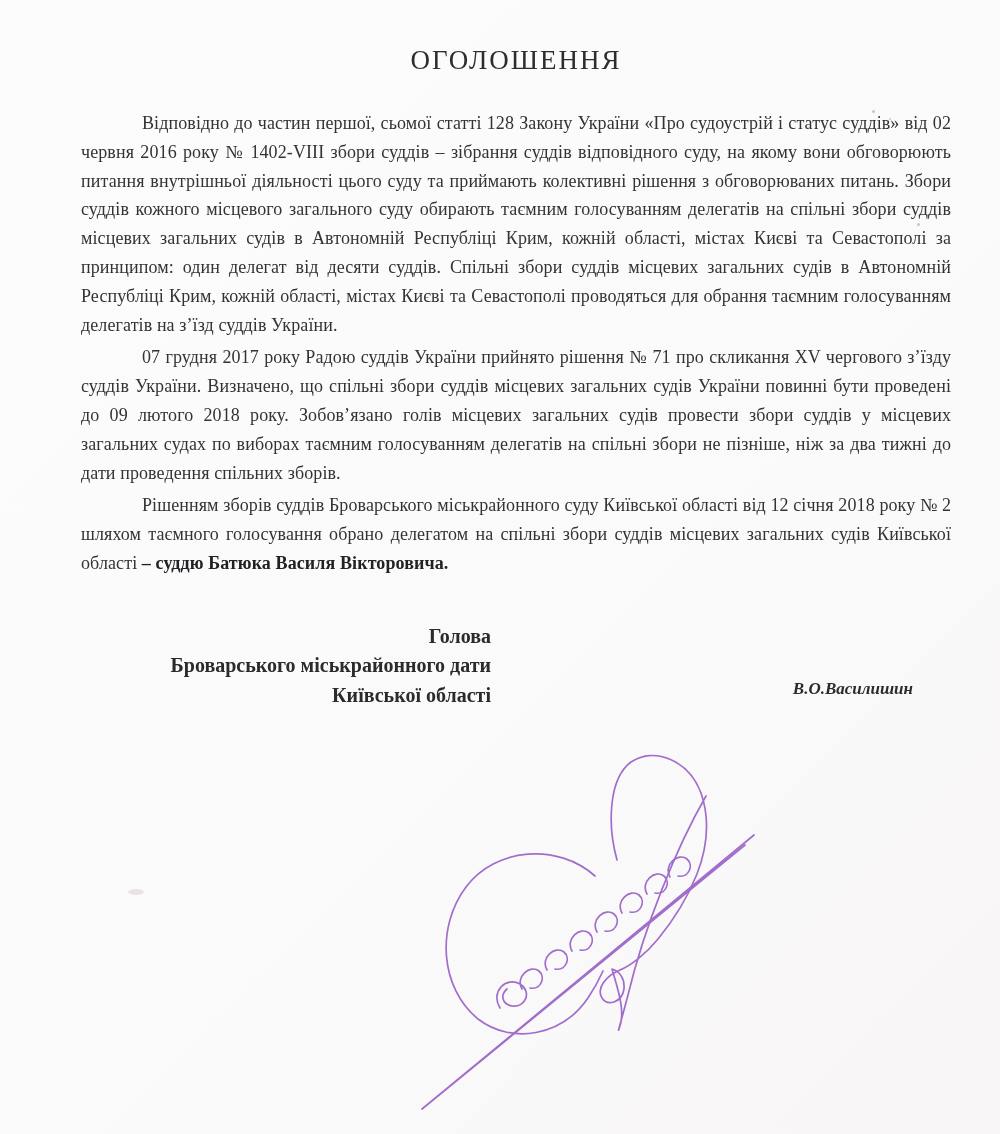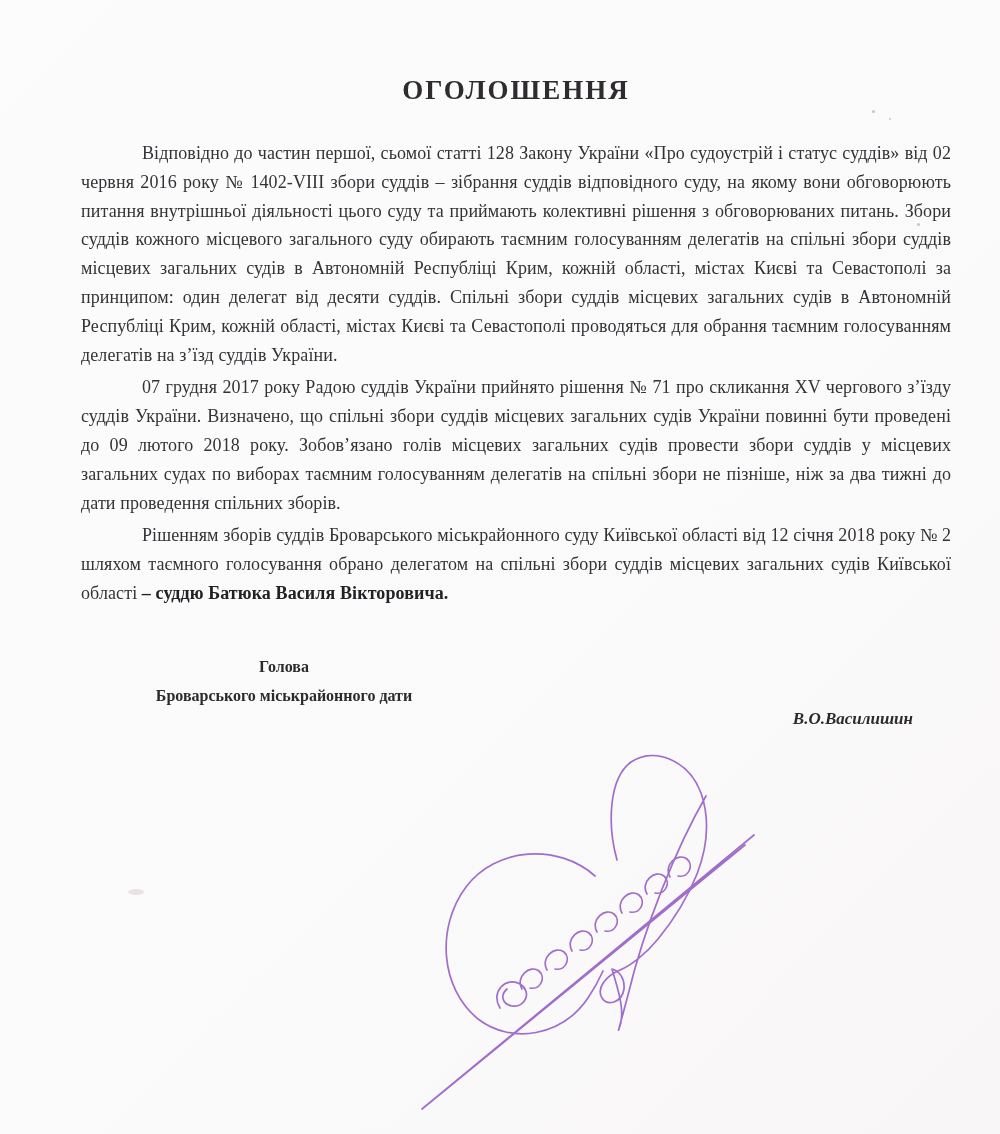--- a/index.html
+++ b/index.html
@@ -17,26 +17,26 @@
     color: #2f2d30;
     overflow: hidden;
   }
   .content {
     position: absolute;
     left: 77px;
     top: 0;
     width: 878px;
   }
   .doc-title {
-    margin: 0;
-    padding-top: 75px;
+    margin: 16px;
+    padding-top: 29px;
     margin-bottom: 33px;
     text-align: center;
     font-size: 27px;
-    font-weight: bold;
+    font-weight: normal;
     letter-spacing: 2px;
     color: #2e2c2f;
   }
   .body-text p {
     margin: 4px;
     font-size: 18px;
     line-height: 28.8px;
     text-align: justify;
     text-indent: 61px;
     letter-spacing: 0.1px;
@@ -46,22 +46,22 @@
   .signoff {
     position: relative;
     margin-top: 44px;
     height: 120px;
   }
   .signoff-left {
     position: absolute;
     left: 0;
     top: 0;
     width: 414px;
-    text-align: center;
-    font-size: 16px;
+    text-align: right;
+    font-size: 20px;
     font-weight: bold;
     line-height: 29.5px;
     color: #2c2a2d;
   }
   .signer-name {
     position: absolute;
     right: 42px;
     top: 57px;
     font-size: 17px;
     font-weight: bold;
@@ -105,20 +105,21 @@
     <div class="body-text">
       <p>Відповідно до частин першої, сьомої статті 128 Закону України «Про судоустрій і статус суддів» від 02 червня 2016 року № 1402-VIII збори суддів – зібрання суддів відповідного суду, на якому вони обговорюють питання внутрішньої діяльності цього суду та приймають колективні рішення з обговорюваних питань. Збори суддів кожного місцевого загального суду обирають таємним голосуванням делегатів на спільні збори суддів місцевих загальних судів в Автономній Республіці Крим, кожній області, містах Києві та Севастополі за принципом: один делегат від десяти суддів. Спільні збори суддів місцевих загальних судів в Автономній Республіці Крим, кожній області, містах Києві та Севастополі проводяться для обрання таємним голосуванням делегатів на з’їзд суддів України.</p>
       <p>07 грудня 2017 року Радою суддів України прийнято рішення № 71 про скликання XV чергового з’їзду суддів України. Визначено, що спільні збори суддів місцевих загальних судів України повинні бути проведені до 09 лютого 2018 року. Зобов’язано голів місцевих загальних судів провести збори суддів у місцевих загальних судах по виборах таємним голосуванням делегатів на спільні збори не пізніше, ніж за два тижні до дати проведення спільних зборів.</p>
       <p><span>Рішенням зборів суддів Броварського міськрайонного суду Київської області від 12 січня 2018 року № 2 шляхом таємного голосування обрано делегатом на спільні збори суддів місцевих загальних судів Київської області </span><span class="bold-tail">– суддю Батюка Василя Вікторовича.</span></p>
     </div>
 
     <div class="signoff">
       <div class="signoff-left">
         <div>Голова</div>
         <div>Броварського міськрайонного дати</div>
+        <div>Київської області</div>
       </div>
       <div class="signer-name">В.О.Василишин</div>
     </div>
 
   </div>
 
   <svg class="signature-svg" viewBox="0 0 360 365" xmlns="http://www.w3.org/2000/svg">
     <g fill="none" stroke-width="1.7" stroke-linecap="round" stroke-linejoin="round" stroke="#9a62c8">
 
       <path d="M 207,112

